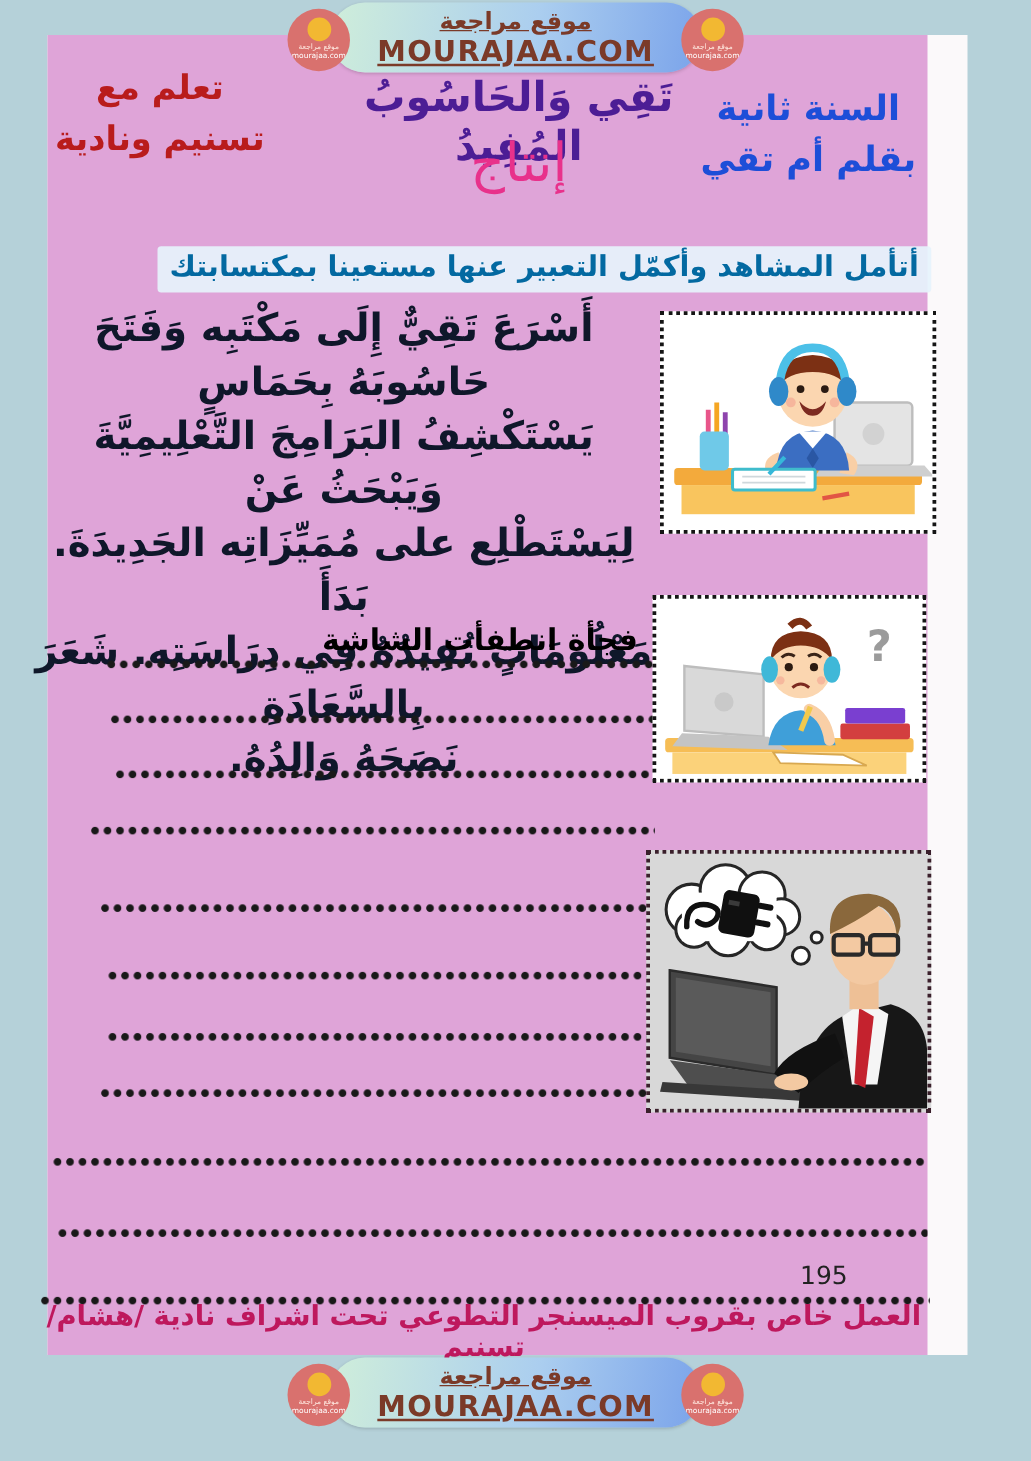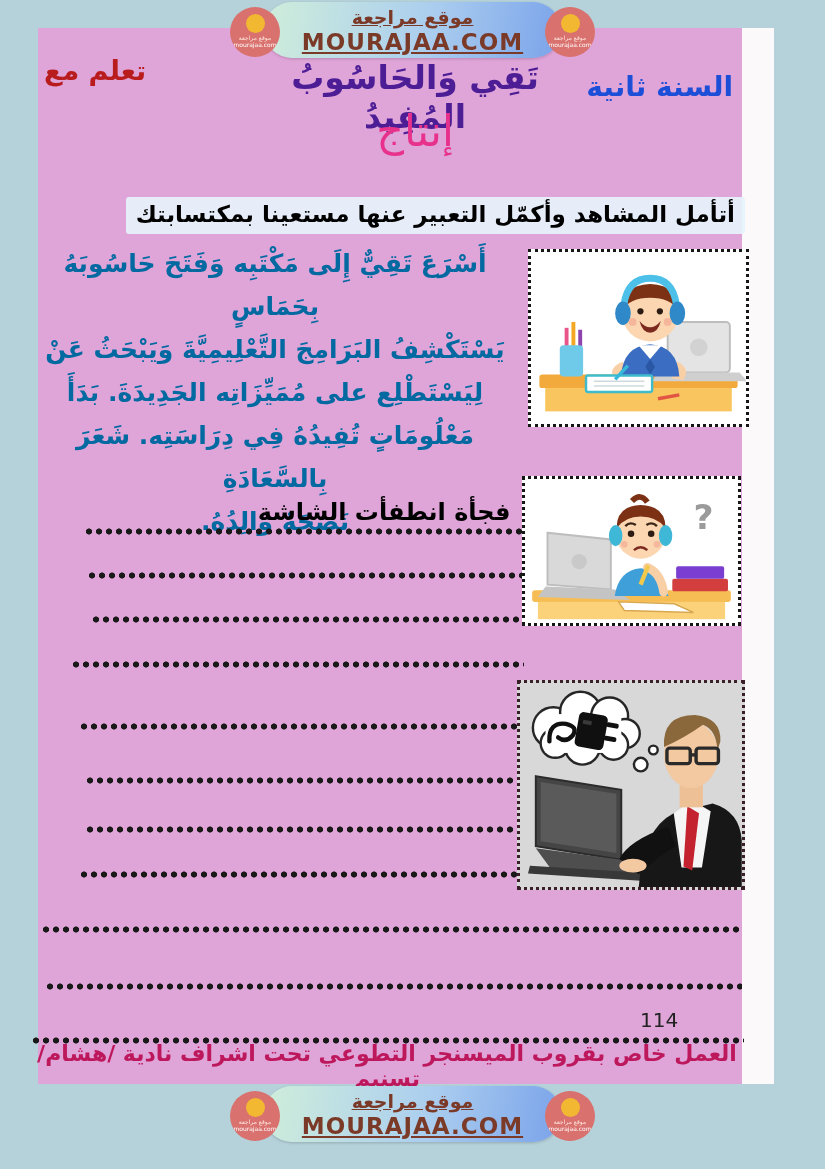--- a/index.html
+++ b/index.html
@@ -31,26 +31,26 @@
                  font-size:28px; font-weight:bold; color:#1d4ed8; line-height:41px; }
   .learn-block { position:absolute; left:44px; top:50px; text-align:center; direction:rtl;
                  font-size:27px; font-weight:bold; color:#b91c1c; line-height:41px; }
   .main-title { position:absolute; left:235px; top:58px; width:360px; text-align:center; direction:rtl;
                 font-size:33px; font-weight:bold; color:#4c1d95; }
   .subtitle   { position:absolute; left:320px; top:106px; width:190px; text-align:center; direction:rtl;
                 font-size:43px; font-weight:normal; color:#e8318b; }
 
   
   .instruction { position:absolute; right:80px; top:197px; direction:rtl;
-                 font-size:23px; font-weight:bold; color:#000000;
+                 font-size:23px; font-weight:bold; color:#0369a1;
                  background:rgba(230,243,252,.92); padding:4px 10px 7px; border-radius:3px; }
 
   
   .story { position:absolute; left:24px; top:242px; width:502px; direction:rtl; text-align:center;
-           font-size:25px; font-weight:bold; color:#0369a1; line-height:43px; }
+           font-size:31px; font-weight:bold; color:#0f172a; line-height:43px; }
 
   .handwritten { position:absolute; left:228px; top:498px; width:312px; text-align:center; direction:rtl;
                  font-size:24px; font-weight:bold; color:#000000; }
 
   
   .dots { position:absolute; height:9px;
           background-image:radial-gradient(circle at 4px 4.5px,#191919 2.7px,transparent 3.4px);
           background-size:10px 9px; background-repeat:repeat-x; }
   .dl1  { left:85px;  top:527px;  width:448px; }
   .dl2  { left:88px;  top:571px;  width:442px; }
@@ -96,23 +96,25 @@
     </div>
     <div class="logo logo-r">
       <div class="logo-yellow"></div>
       <div class="logo-t1">موقع مراجعة</div>
       <div class="logo-t2">mourajaa.com</div>
     </div>
   </div>
 
   <div class="grade-block">
     <div>السنة ثانية</div>
+    <div>بقلم أم تقي</div>
   </div>
   <div class="learn-block">
     <div>تعلم مع</div>
+    <div>تسنيم ونادية</div>
   </div>
   <div class="main-title">تَقِي وَالحَاسُوبُ المُفِيدُ</div>
   <div class="subtitle">إنتاج</div>
 
   <div class="instruction">أتأمل المشاهد وأكمّل التعبير عنها مستعينا بمكتسابتك</div>
 
   <div class="story">
     <div>أَسْرَعَ تَقِيٌّ إِلَى مَكْتَبِه وَفَتَحَ حَاسُوبَهُ بِحَمَاسٍ</div>
     <div>يَسْتَكْشِفُ البَرَامِجَ التَّعْلِيمِيَّةَ وَيَبْحَثُ عَنْ</div>
     <div>لِيَسْتَطْلِع على مُمَيِّزَاتِه الجَدِيدَةَ. بَدَأَ</div>
@@ -254,21 +256,21 @@
       <g transform="rotate(10 76 50)">
         <rect x="58" y="32" width="30" height="36" rx="5" fill="#101010"></rect>
         <rect x="87" y="38" width="13" height="5" rx="2" fill="#101010"></rect>
         <rect x="87" y="52" width="13" height="5" rx="2" fill="#101010"></rect>
         <rect x="63" y="40" width="9" height="4" fill="#3a3a3a"></rect>
       </g>
       <path d="M30 60 Q29 40 47 42 Q60 45 54 54 Q47 62 39 56" stroke="#101010" stroke-width="4.5" fill="none" stroke-linecap="round"></path>
     </svg>
   </div>
 
-  <div class="page-num">114</div>
+  <div class="page-num">195</div>
   <div class="footer-note">العمل خاص بقروب الميسنجر التطوعي تحت اشراف نادية /هشام/تسنيم</div>
 
   <div class="banner banner-bottom">
     <div class="banner-pill"></div>
     <div class="banner-text">
       <span class="banner-ar">موقع مراجعة</span>
       <span class="banner-url">MOURAJAA.COM</span>
     </div>
     <div class="logo logo-l">
       <div class="logo-yellow"></div>

